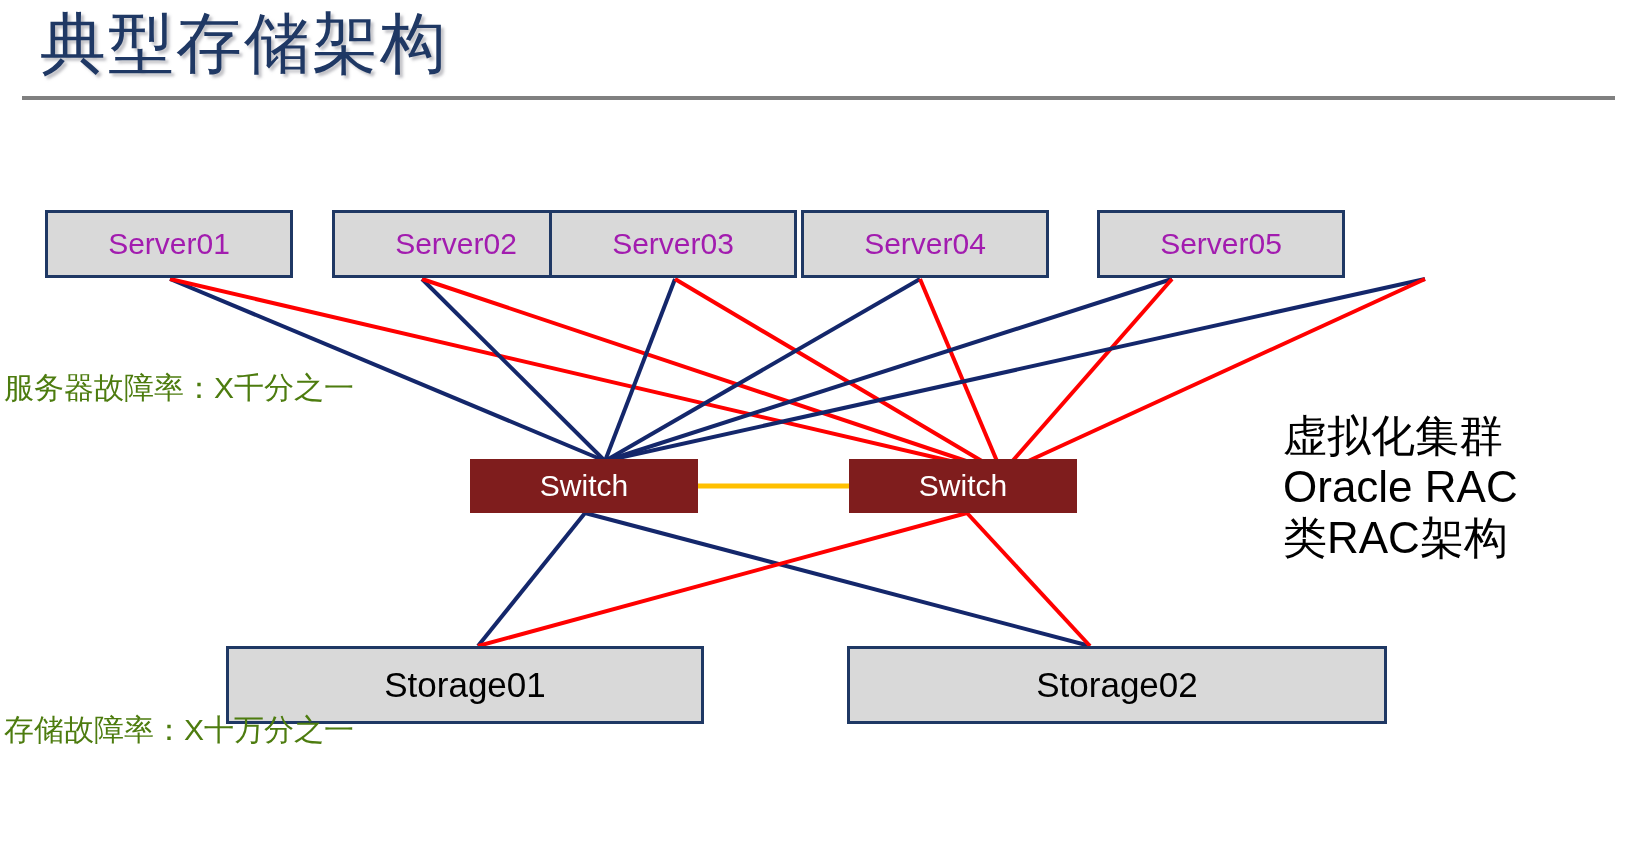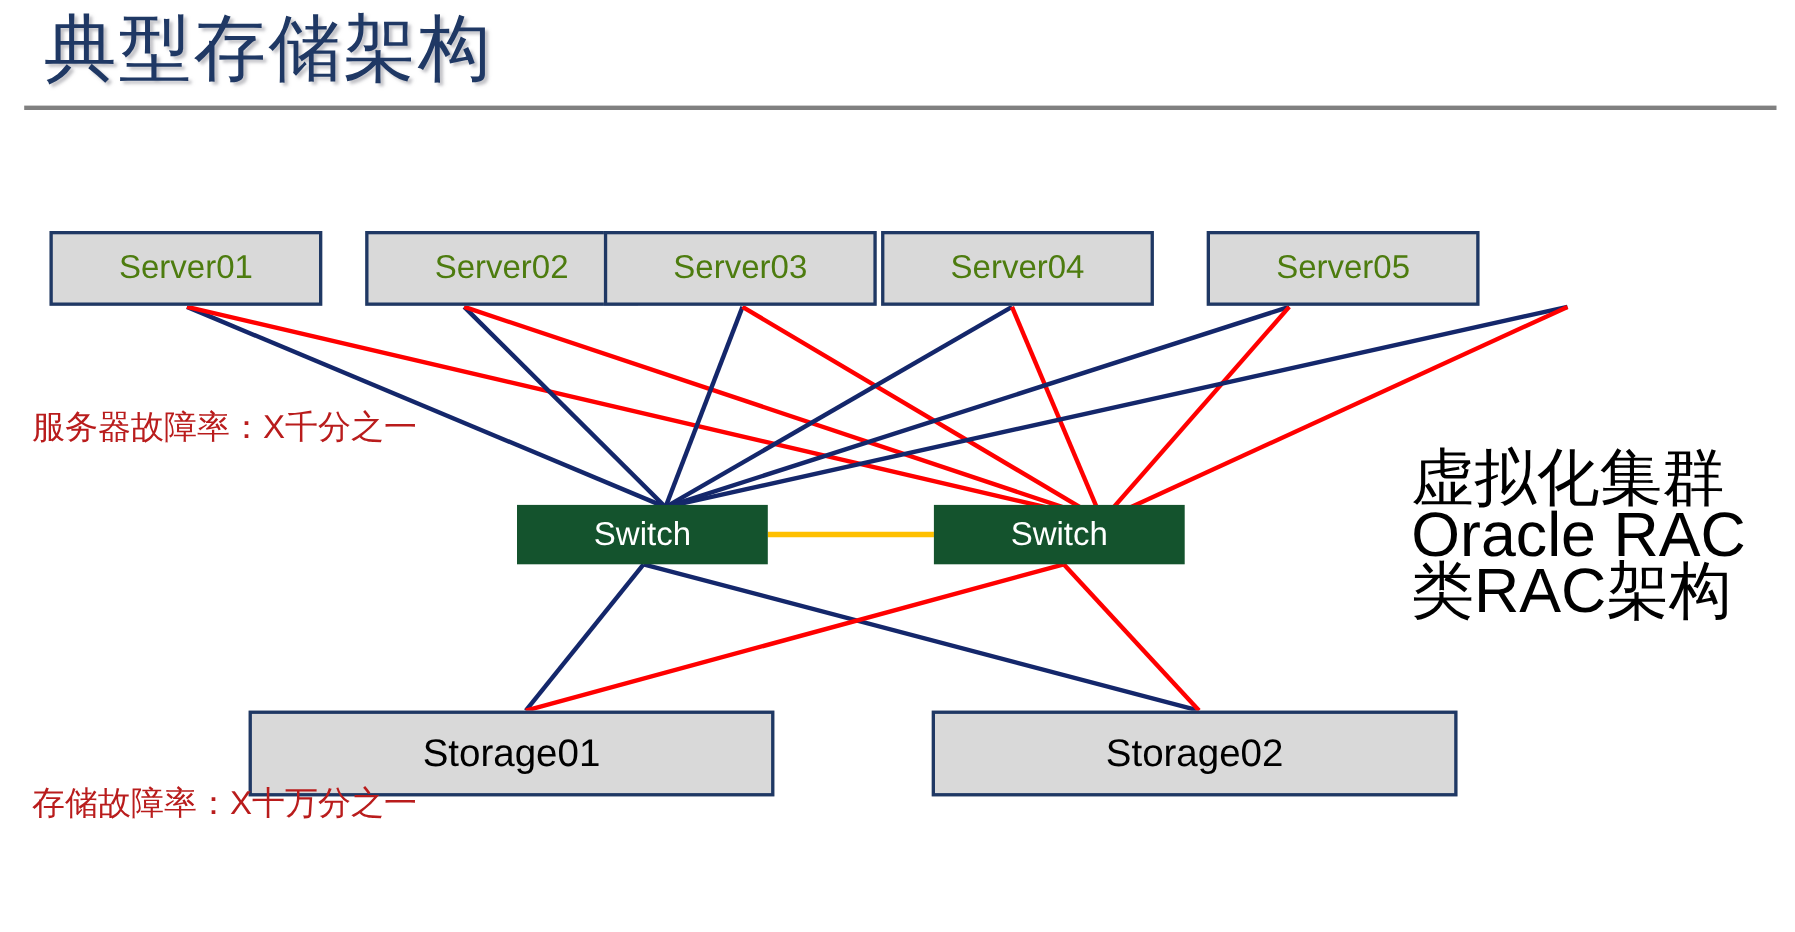--- a/index.html
+++ b/index.html
@@ -52,63 +52,62 @@
     position: absolute;
     box-sizing: border-box;
     display: flex;
     align-items: center;
     justify-content: center;
     white-space: nowrap;
   }
   .server {
     background: #D9D9D9;
     border: 3px solid #1F3864;
-    color: #4d7c0f;
+    color: #a21caf;
     font-size: 30px;
     height: 68px;
     width: 248px;
   }
   .storage {
     background: #D9D9D9;
     border: 3px solid #1F3864;
     color: #000000;
     font-size: 35px;
     height: 78px;
   }
   .switch {
-    background: #14532d;
+    background: #7f1d1d;
     border: none;
     color: #FFFFFF;
     font-size: 30px;
     height: 54px;
     width: 228px;
   }
 
   
   .note {
     position: absolute;
-    color: #b91c1c;
+    color: #4d7c0f;
     white-space: nowrap;
-    margin-left: 25px;
   }
   #note-server {
     left: 4px;
     top: 368px;
     font-size: 30px;
   }
   #note-storage {
     left: 4px;
     top: 710px;
     font-size: 30px;
   }
   #cluster-note {
     position: absolute;
     left: 1283px;
     top: 410px;
-    font-size: 57px;
+    font-size: 44px;
     line-height: 51px;
     color: #000000;
     white-space: nowrap;
   }
   #cluster-note div { }
 </style>
 </head>
 <body>
 
 <div id="slide">
@@ -157,21 +156,21 @@
   <div class="node switch" style="left:470px; top:459px;">
     <span>Switch</span>
   </div>
   <div class="node switch" style="left:849px; top:459px;">
     <span>Switch</span>
   </div>
 
   <div class="node storage" style="left:226px; top:646px; width:478px;">
     <span>Storage01</span>
   </div>
-  <div class="node storage" style="left:847px; top:646px; width:478px;">
+  <div class="node storage" style="left:847px; top:646px; width:540px;">
     <span>Storage02</span>
   </div>
 
   <div class="note" id="note-server">服务器故障率：X千分之一</div>
   <div class="note" id="note-storage">存储故障率：X十万分之一</div>
 
   <div id="cluster-note">
     <div>虚拟化集群</div>
     <div>Oracle RAC</div>
     <div>类RAC架构</div>

